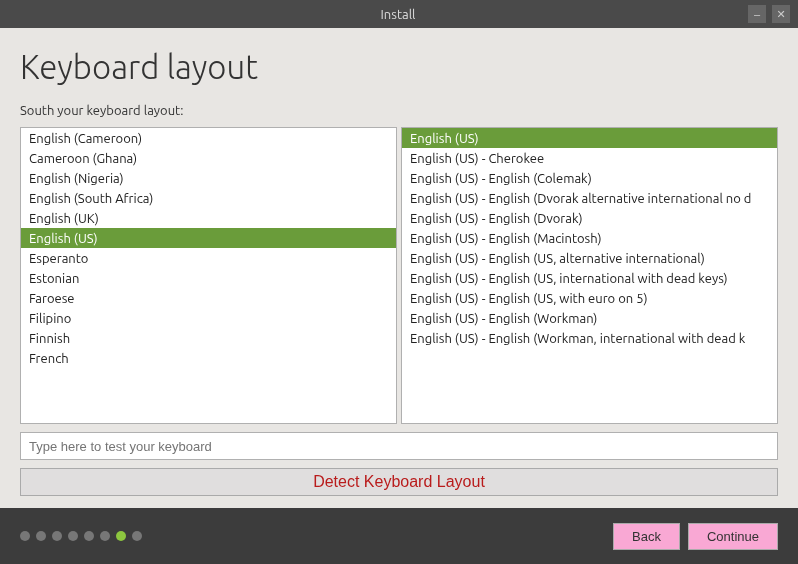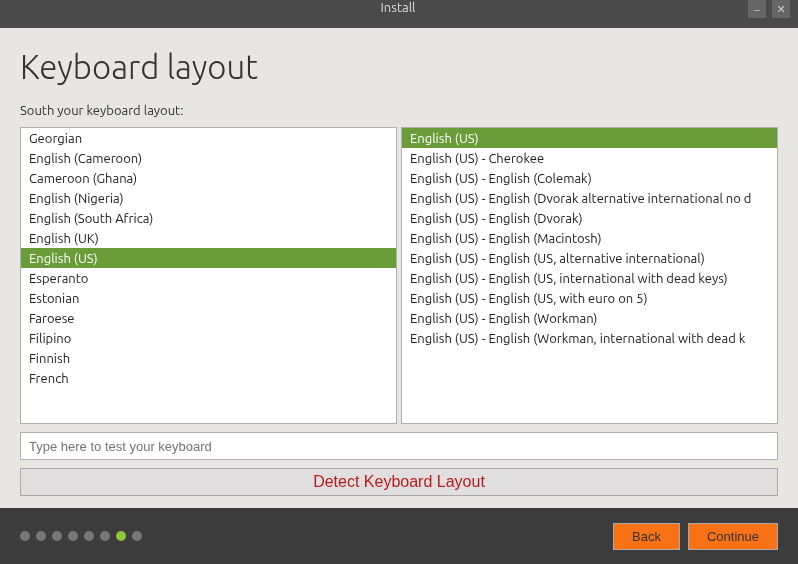--- a/index.html
+++ b/index.html
@@ -12,21 +12,21 @@
       overflow: hidden;
       display: flex;
       flex-direction: column;
     }
 
     
     #titlebar {
       background: #4a4a4a;
       height: 28px;
       display: flex;
-      align-items: flex-start;
+      align-items: center;
       justify-content: space-between;
       padding: 0 8px;
       flex-shrink: 0;
     }
     #titlebar-title {
       flex: 1;
       text-align: center;
       color: #ddd;
       font-size: 13px;
     }
@@ -150,21 +150,21 @@
     }
     .dot.active {
       background: #8dc63f;
     }
 
     #nav-buttons {
       display: flex;
       gap: 8px;
     }
     .nav-btn {
-      background: #f97316;
+      background: #f9a8d4;
       border: 1px solid #aaa;
       padding: 5px 18px;
       font-size: 13px;
       cursor: pointer;
       color: #333;
     }
   </style>
 </head>
 <body>
 
@@ -178,21 +178,20 @@
 </div>
 
 <div id="main">
   <div id="page-heading">Keyboard layout</div>
   <div id="subtitle">South your keyboard layout:</div>
 
   <div id="columns">
 
     <div class="list-box" id="left-list">
 
-    <div class="list-item">Georgian</div>
         <div class="list-item">English (Cameroon)</div>
         <div class="list-item">Cameroon (Ghana)</div>
         <div class="list-item">English (Nigeria)</div>
         <div class="list-item">English (South Africa)</div>
         <div class="list-item">English (UK)</div>
         <div class="list-item selected">English (US)</div>
         <div class="list-item">Esperanto</div>
         <div class="list-item">Estonian</div>
         <div class="list-item">Faroese</div>
         <div class="list-item">Filipino</div>

